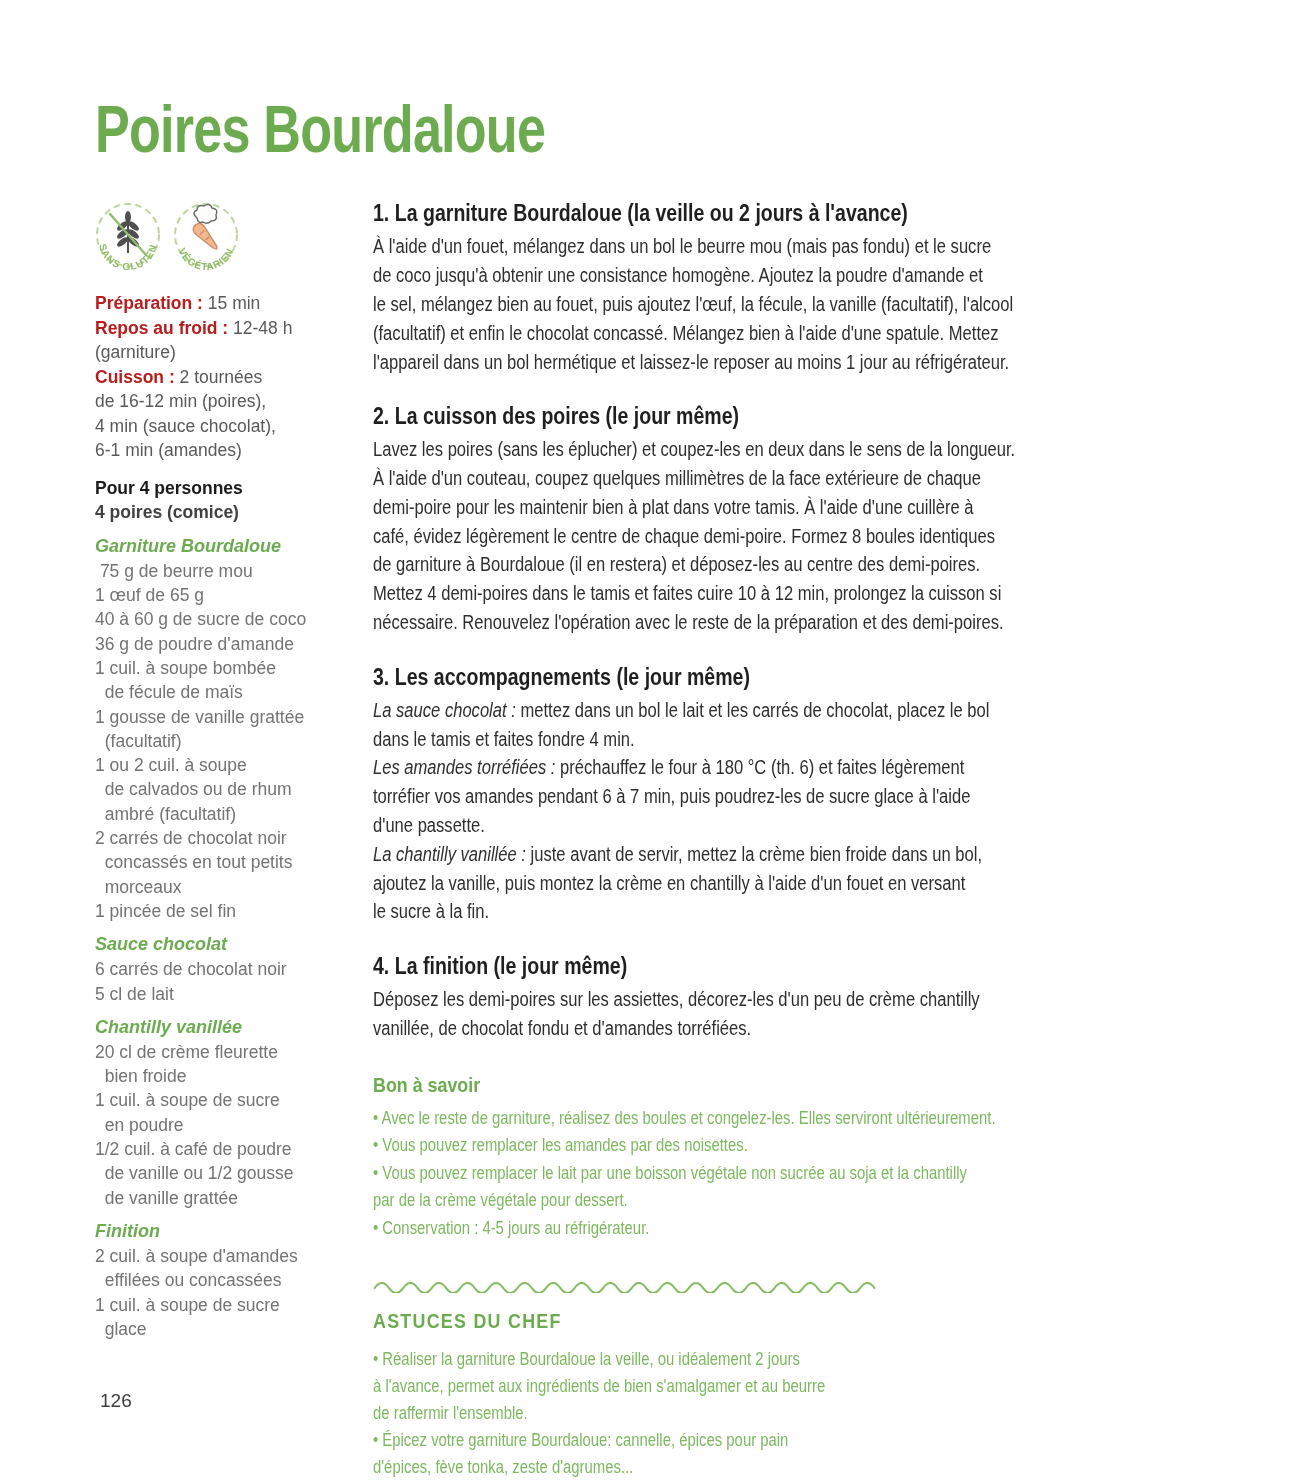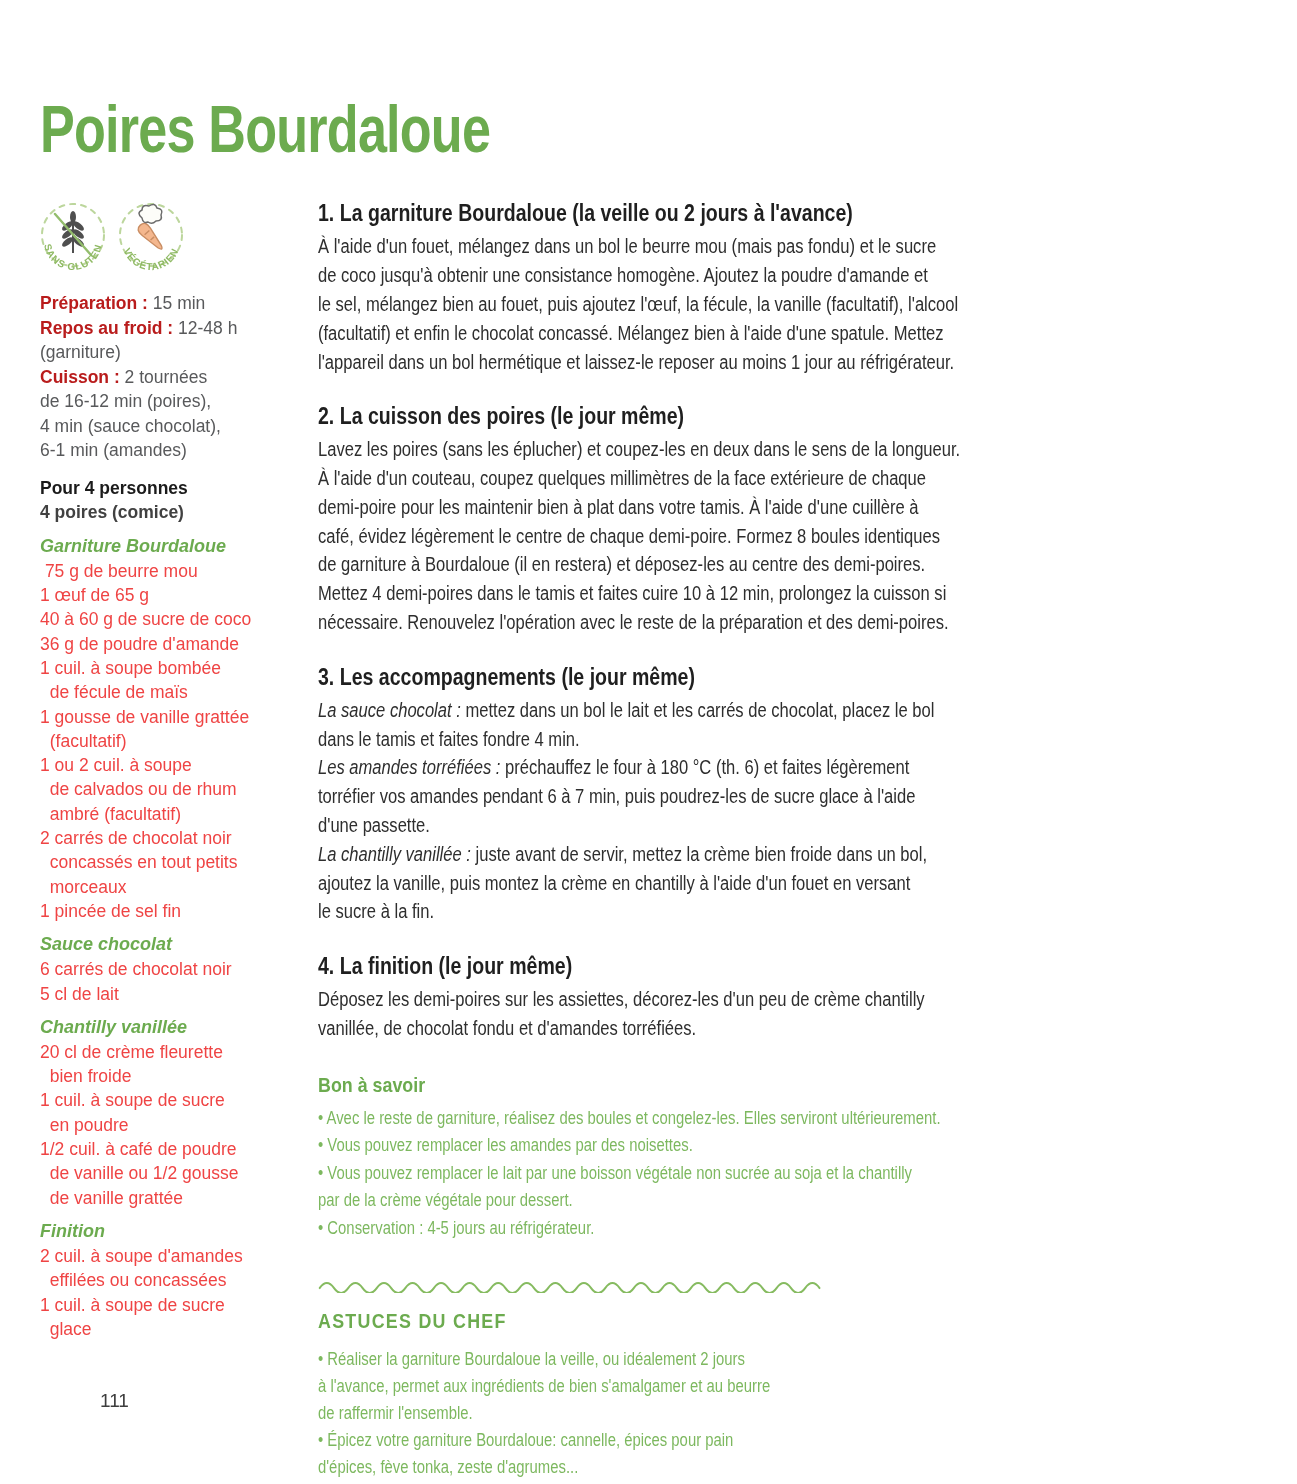--- a/index.html
+++ b/index.html
@@ -6,36 +6,36 @@
     --accent-green:#6cab4f;
     --light-green:#7db85f;
     --badge-green:#8fba64;
     --badge-dash:#bcd69c;
     --text-dark:#2e2e2e;
     --text-gray:#58595b;
   }
   *{box-sizing:border-box;}
   html,body{margin:0;padding:0;background:#ffffff;}
   body{font-family:"Liberation Sans","DejaVu Sans",sans-serif;color:var(--text-dark);}
-  .page{position:relative;width:1297px;height:1484px;background:#fff;padding:96px 99px 0 40px;overflow:hidden;}
+  .page{position:relative;width:1297px;height:1484px;background:#fff;padding:96px 99px 0 95px;overflow:hidden;}
   .recipe-title{margin:0 0 34px 0;font-size:66px;line-height:1.02;font-weight:bold;color:var(--accent-green);
     transform:scaleX(0.79);transform-origin:0 0;letter-spacing:-1px;white-space:nowrap;}
   .columns{display:flex;align-items:flex-start;}
 
   
   .sidebar{flex:none;width:278px;padding-top:2px;}
   .badges{display:flex;gap:8px;margin:0 0 12px -2px;}
   .meta-line{margin:0;font-size:17.5px;line-height:24.5px;color:var(--text-gray);}
   .meta-line strong{color:#b91c1c;}
   .servings{margin-top:13px;}
   .servings-title{margin:0;font-size:17.5px;line-height:24.5px;font-weight:bold;color:#1b1b1b;}
   .servings-value{margin:0;font-size:17.5px;line-height:24.5px;color:#414141;font-weight:bold;}
   .ing-group{margin-top:9px;}
   .ing-title{margin:0 0 1px 0;font-size:18px;line-height:24px;font-style:italic;font-weight:bold;color:var(--accent-green);}
-  .ing-item{margin:0;font-size:17.5px;line-height:24.3px;color:#ef4444;white-space:pre-wrap;}
+  .ing-item{margin:0;font-size:17.5px;line-height:24.3px;color:#737373;white-space:pre-wrap;}
 
   
   .main{flex:none;width:966px;transform:scaleX(0.85);transform-origin:0 0;padding-top:1px;}
   .step{margin:0 0 25px 0;}
   .step-title{margin:0 0 4px 0;font-size:23px;line-height:30px;font-weight:bold;color:#1f1f1f;}
   .step-par{margin:0;font-size:19.5px;line-height:28.8px;color:var(--text-dark);white-space:pre-line;}
   .step-par .lead{font-style:italic;}
   .tips{margin-top:29px;}
   .section-heading{margin:0 0 7px 0;font-size:21px;line-height:26px;font-weight:bold;color:var(--accent-green);}
   .green-bullet{margin:0;font-size:17.5px;line-height:27.5px;color:var(--light-green);white-space:pre-line;}
@@ -272,15 +272,15 @@
 d'épices, fève tonka, zeste d'agrumes...</p>
 
           <p class="green-bullet">Pour savoir si les poires sont cuites, plantez la lame d'un couteau fin
 dans la chair de l'une d'elles, il ne doit pas y avoir de résistance.</p>
 
       </div>
 
     </main>
   </div>
 
-  <div class="page-number">111</div>
+  <div class="page-number">126</div>
 
 </div>
 
 </body></html>

